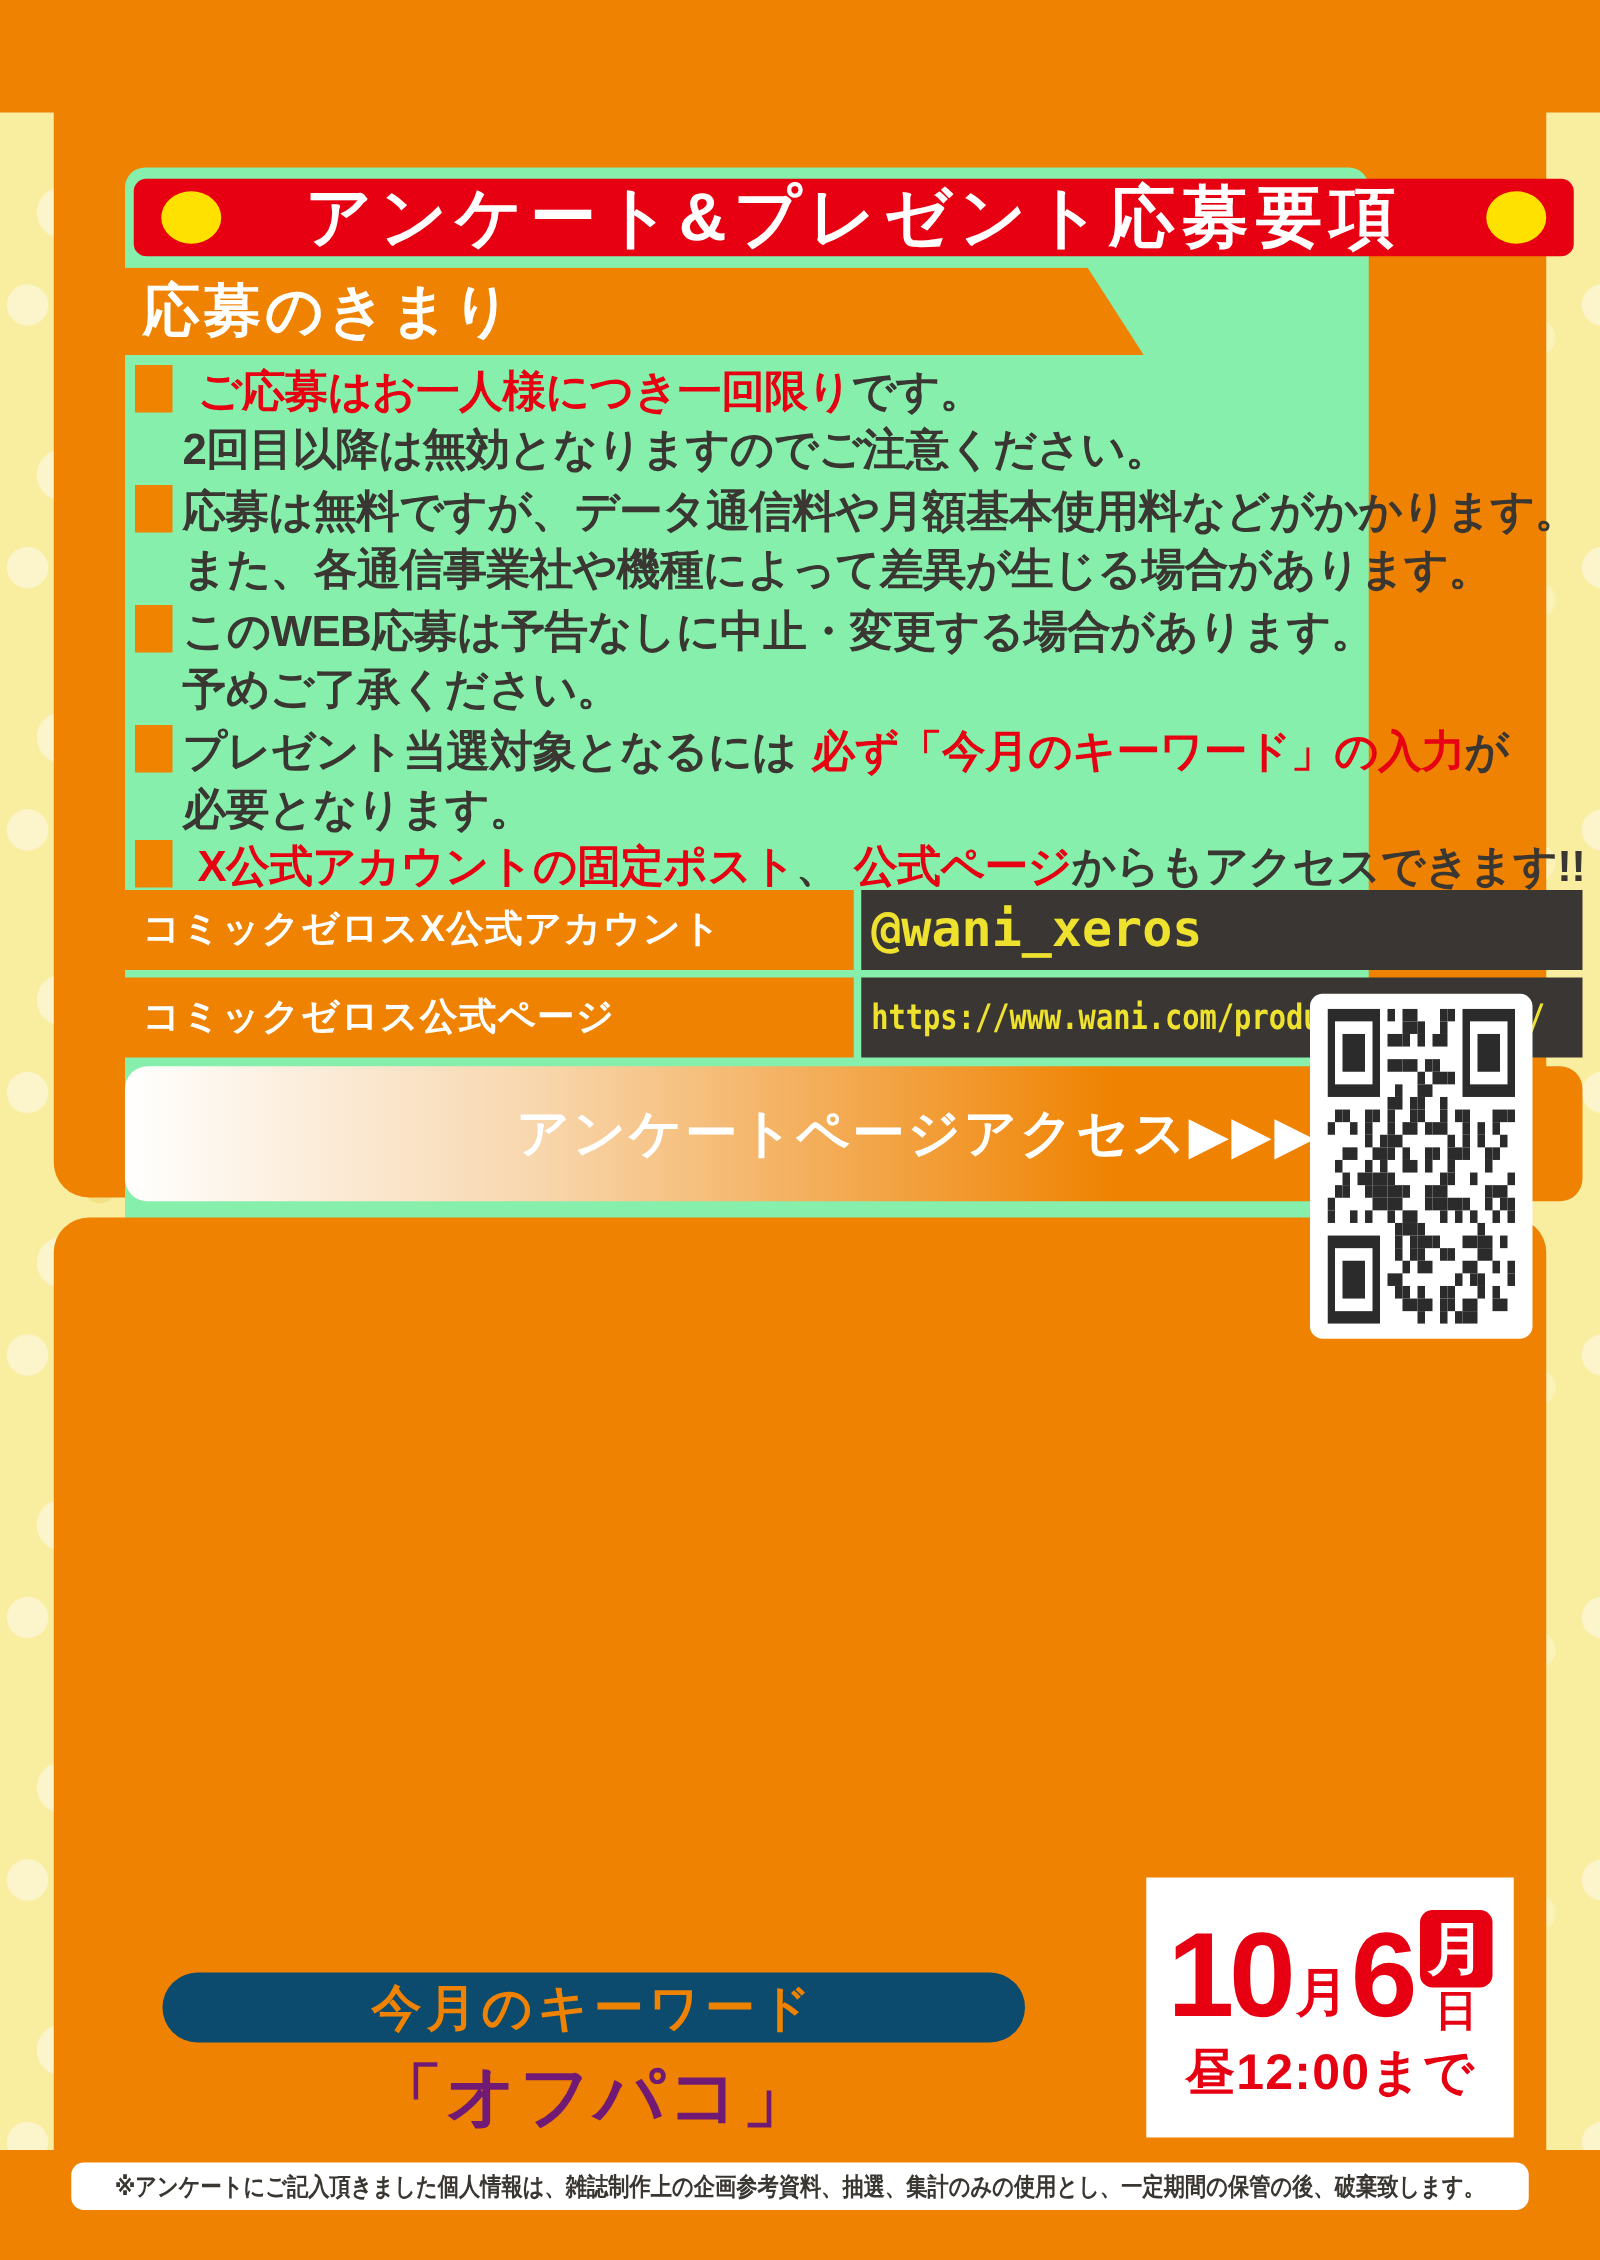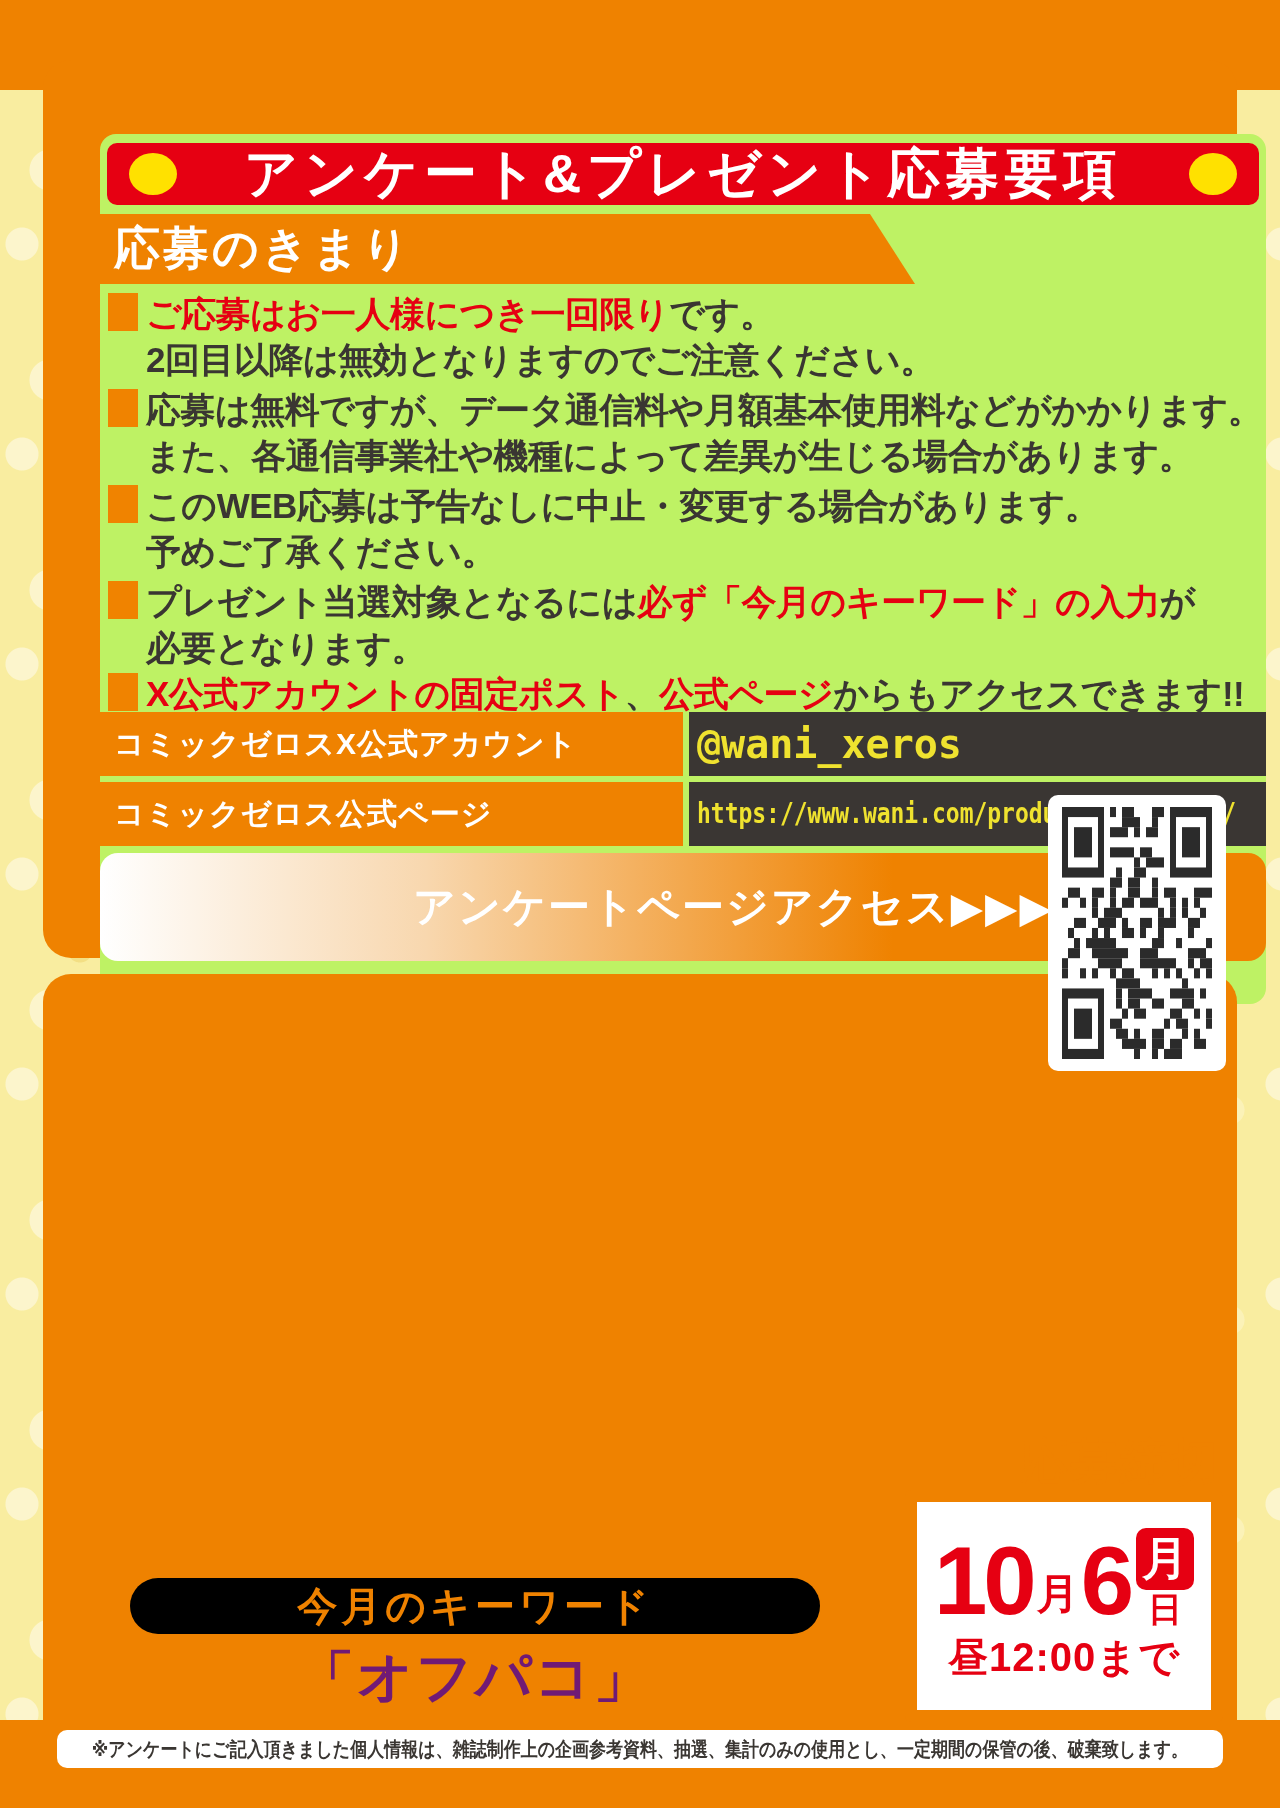--- a/index.html
+++ b/index.html
@@ -16,21 +16,21 @@
       radial-gradient(circle at 80px 110px, #F3DF84 0 12px, rgba(0,0,0,0) 13px),
       radial-gradient(circle at 50px 170px, #FCF5CC 0 20px, rgba(0,0,0,0) 21px),
       radial-gradient(circle at 110px 60px, #FBF2B8 0 14px, rgba(0,0,0,0) 15px);
     background-size:140px 210px;
   }
   .band-top    { position:absolute; left:0; top:0;     width:1280px; height:90px;  background:#EF8200; }
   .band-bottom { position:absolute; left:0; top:1720px; width:1280px; height:88px; background:#EF8200; }
 
   
   .card1 { position:absolute; left:43px; top:60px;  width:1194px; height:898px; background:#EF8200; border-radius:28px; }
-  .card1-inner { position:absolute; left:57px; top:74px;  width:1166px; height:870px; background:#bef264; border-radius:16px; }
+  .card1-inner { position:absolute; left:57px; top:74px;  width:995px; height:870px; background:#86efac; border-radius:16px; }
   .card2 { position:absolute; left:43px; top:974px; width:1194px; height:834px; background:#EF8200; border-radius:28px 28px 0 0; }
 
   
   .title-banner {
     position:absolute; left:7px; top:9px; width:1152px; height:62px;
     background:#E60012; border-radius:10px;
     display:flex; align-items:center; justify-content:center;
   }
   .title-dot { position:absolute; top:10px; width:48px; height:42px; border-radius:50%; background:#FFE100; }
   .title-dot.left  { left:22px; }
@@ -40,21 +40,21 @@
   .rules-heading {
     position:absolute; left:0; top:80px; width:815px; height:70px;
     background:#EF8200; clip-path:polygon(0 0, calc(100% - 45px) 0, 100% 100%, 0 100%);
     color:#fff; font-size:46px; font-weight:900; line-height:68px; padding-left:14px; letter-spacing:3px;
   }
 
   .bl { position:absolute; left:8px; font-size:35px; font-weight:900; color:#3A3632;
         white-space:nowrap; letter-spacing:-0.5px; line-height:44px; }
   .bl .sq { display:inline-block; width:30px; height:38px; background:#F08300; margin-right:8px; vertical-align:-5px; }
   .bl.cont { padding-left:38px;text-align:center; }
-  .red { color:#E60012; }
+  .red { color:#E60012;margin-left:12px; }
 
   .t-label { position:absolute; left:0; width:583px; height:64px; background:#EF8200;
              color:#fff; font-size:30px; font-weight:900; line-height:64px; padding-left:14px; letter-spacing:1px; white-space:nowrap; }
   .t-value { position:absolute; left:589px; width:577px; height:64px; background:#3A3633;
              color:#EFE22F; font-family:"DejaVu Sans Mono",monospace; font-weight:bold; line-height:64px; padding-left:8px; white-space:nowrap; }
   .t-value.v1 { font-size:40px; }
   .t-value.v2 { font-size:28px; }
   .t-value.v2 span { display:inline-block; transform:scaleX(0.82); transform-origin:left center; }
 
   .access-band {
@@ -76,21 +76,21 @@
   .dl-date { display:flex; align-items:flex-end; }
   .dl-num { font-size:96px; font-weight:900; color:#E60012; line-height:0.92; letter-spacing:-4px; }
   .dl-small { font-size:42px; font-weight:900; color:#E60012; margin:0 2px 4px 4px; }
   .dl-wd { display:flex; flex-direction:column; align-items:center; margin-left:6px; }
   .dl-badge { width:58px; height:62px; background:#E60012; border-radius:10px; color:#fff;
               font-size:46px; font-weight:900; display:flex; align-items:center; justify-content:center; }
   .dl-day { font-size:34px; font-weight:900; color:#E60012; line-height:1; margin-top:2px; }
   .dl-time { font-size:40px; font-weight:900; color:#E60012; letter-spacing:1px; margin-top:4px; white-space:nowrap; }
 
   .keyword-box { position:absolute; left:57px; top:1568px; width:836px; height:157px; background:#EF8200; }
-  .kw-pill { width:690px; height:56px; margin:10px auto 0; background:#000000; border-radius:28px;
+  .kw-pill { width:690px; height:56px; margin:10px auto 0; background:#0c4a6e; border-radius:28px;
              color:#EF8200; font-size:40px; font-weight:900; letter-spacing:4px;
              display:flex; align-items:center; justify-content:center; }
   .kw-value { color:#701a75; font-size:56px; font-weight:900; text-align:center; letter-spacing:2px; line-height:1.05; margin-top:14px; white-space:nowrap; }
 
   .footer-bar { position:absolute; left:57px; top:1730px; width:1166px; height:38px; background:#fff; border-radius:10px;
                 display:flex; align-items:center; justify-content:center; overflow:hidden; }
   .footer-bar span { color:#3A3632; font-size:20px; font-weight:700; white-space:nowrap; transform:scaleX(0.85); }
 </style>
 </head>
 <body>

